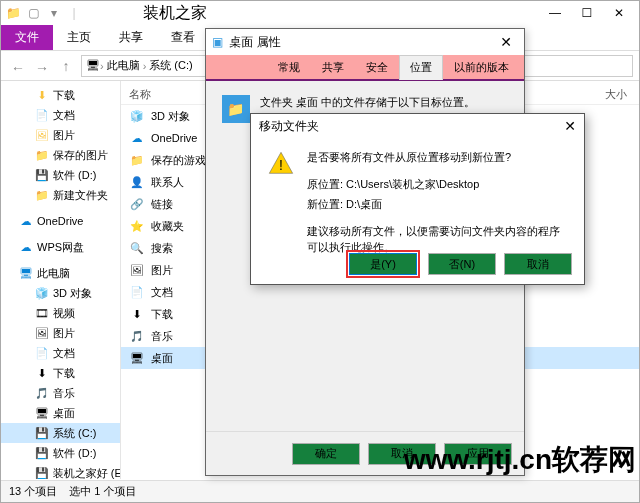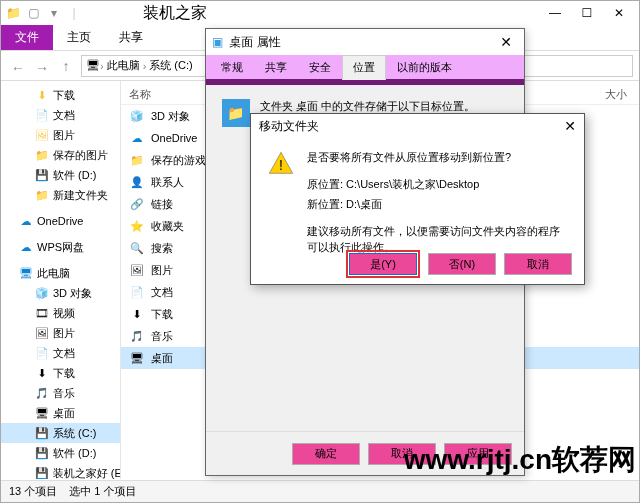--- a/index.html
+++ b/index.html
@@ -43,28 +43,28 @@
 .list-item { display: flex; align-items: center; height: 22px; padding: 0 8px; font-size: 11px; gap: 6px; }
 .list-item.sel { background: #cce8ff; }
 .list-item .ico { width: 16px; height: 16px; display: inline-flex; align-items: center; justify-content: center; }
 
 .status-bar { position: absolute; bottom: 0; left: 0; right: 0; height: 22px; border-top: 1px solid #ddd; display: flex; align-items: center; padding: 8px 8px; font-size: 11px; gap: 12px; background: #f5f5f5; }
 
 
 .props-dialog { position: absolute; left: 205px; top: 28px; width: 320px; height: 448px; background: #f0f0f0; border: 1px solid #666; box-shadow: 2px 2px 8px rgba(0,0,0,0.2); }
 .props-title { height: 26px; background: #fff; display: flex; align-items: center; padding: 0 6px; font-size: 12px; gap: 6px; }
 .props-title .close { margin-left: auto; width: 24px; text-align: center; font-size: 14px; }
-.props-tabs { display: flex; background: #f0abfc; border-bottom: 6px solid #701a75; padding: 0 4px; }
+.props-tabs { display: flex; background: #fca5a5; border-bottom: 2px solid #701a75; padding: 0 4px; justify-content: flex-end; }
 .props-tabs .ptab { padding: 4px 10px; font-size: 11px; border: 1px solid transparent; margin-bottom: -1px; }
 .props-tabs .ptab.active { border: 1px solid #ccc; border-bottom: 1px solid #f0f0f0; background: #f0f0f0; }
 .props-body { padding: 14px 16px; font-size: 11px; }
 .props-msg { display: flex; gap: 10px; align-items: flex-start; }
 .props-msg .ficon { width: 28px; height: 28px; background: #3a9de0; display: flex; align-items: center; justify-content: center; color: #fff; font-size: 14px; }
 .props-buttons { position: absolute; bottom: 0; left: 0; right: 0; height: 44px; border-top: 1px solid #ddd; background: #f0f0f0; display: flex; align-items: center; justify-content: flex-end; gap: 8px; padding: 4px 12px; }
-.btn { min-width: 68px; height: 22px; background: #ec4899; border: 1px solid #adadad; font-size: 11px; display: flex; align-items: center; justify-content: center; }
+.btn { min-width: 68px; height: 22px; background: #15803d; border: 1px solid #adadad; font-size: 11px; display: flex; align-items: center; justify-content: center; }
 
 
 .move-dialog { position: absolute; left: 250px; top: 113px; width: 335px; height: 172px; background: #fff; border: 1px solid #555; box-shadow: 3px 3px 10px rgba(0,0,0,0.3); }
 .move-title { height: 24px; display: flex; align-items: center; padding: 0 8px; font-size: 12px; }
 .move-title .close { margin-left: auto; font-size: 14px; }
 .move-body { padding: 12px 16px; font-size: 11px; display: flex; gap: 12px; }
 .warn-icon { width: 28px; height: 28px; flex-shrink: 0; }
 .warn-icon svg { width: 28px; height: 28px; }
 .move-body .text-block div { margin-bottom: 4px; line-height: 1.4; }
 .move-buttons { position: absolute; bottom: 0; left: 0; right: 0; height: 40px; display: flex; align-items: center; justify-content: flex-end; gap: 8px; padding: 0 12px; }
@@ -89,20 +89,21 @@
       <span>—</span>
       <span>☐</span>
       <span>✕</span>
     </div>
   </div>
 
   <div class="ribbon-tabs">
     <div class="tab file">文件</div>
     <div class="tab">主页</div>
     <div class="tab">共享</div>
+    <div class="tab">查看</div>
   </div>
 
   <div class="address-bar">
     <div class="nav-btns">
       <span>←</span>
       <span>→</span>
       <span>↑</span>
     </div>
     <div class="address-box">
       <span>🖥</span>

